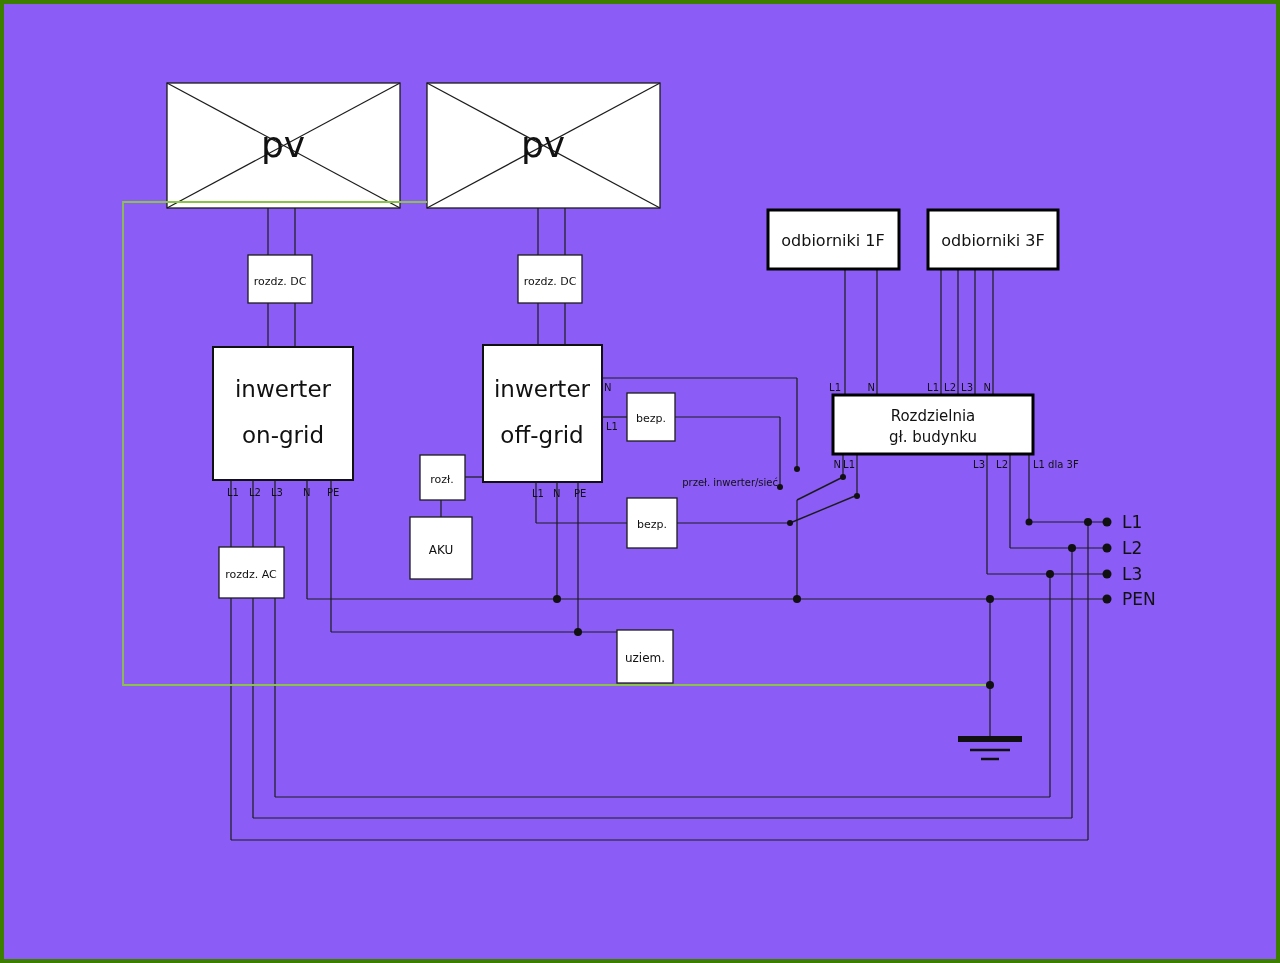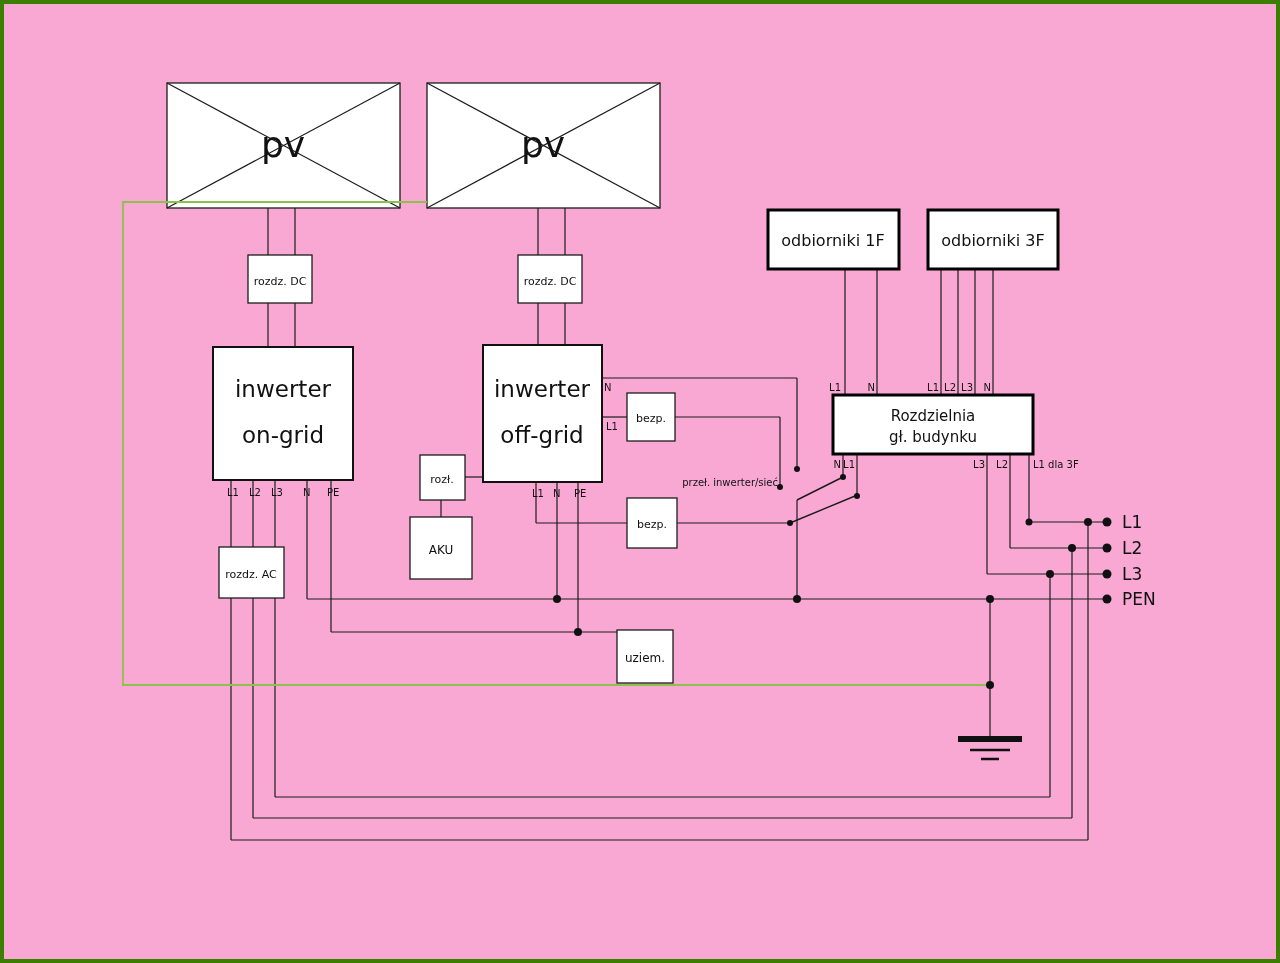--- a/index.html
+++ b/index.html
@@ -1,20 +1,20 @@
 <!DOCTYPE html>
 <html><head>
 <meta charset="utf-8">
 <style>
   html,body{margin:0;padding:0;background:#ffffff;}
   .canvas{
     position:relative;
     width:1272px;height:955px;
     border:4px solid #3c7f00;
-    background:#f9a8d4;
+    background:#8b5cf6;
     overflow:hidden;
     font-family:"DejaVu Sans","Liberation Sans",sans-serif;
   }
   svg{display:block;}
   svg text{
     font-family:"DejaVu Sans","Liberation Sans",sans-serif;
     fill:#111111;
   }
   .wire{stroke:#1c1c1c;stroke-width:1.2;fill:none;}
   .blade{stroke:#1c1c1c;stroke-width:1.4;fill:none;}

